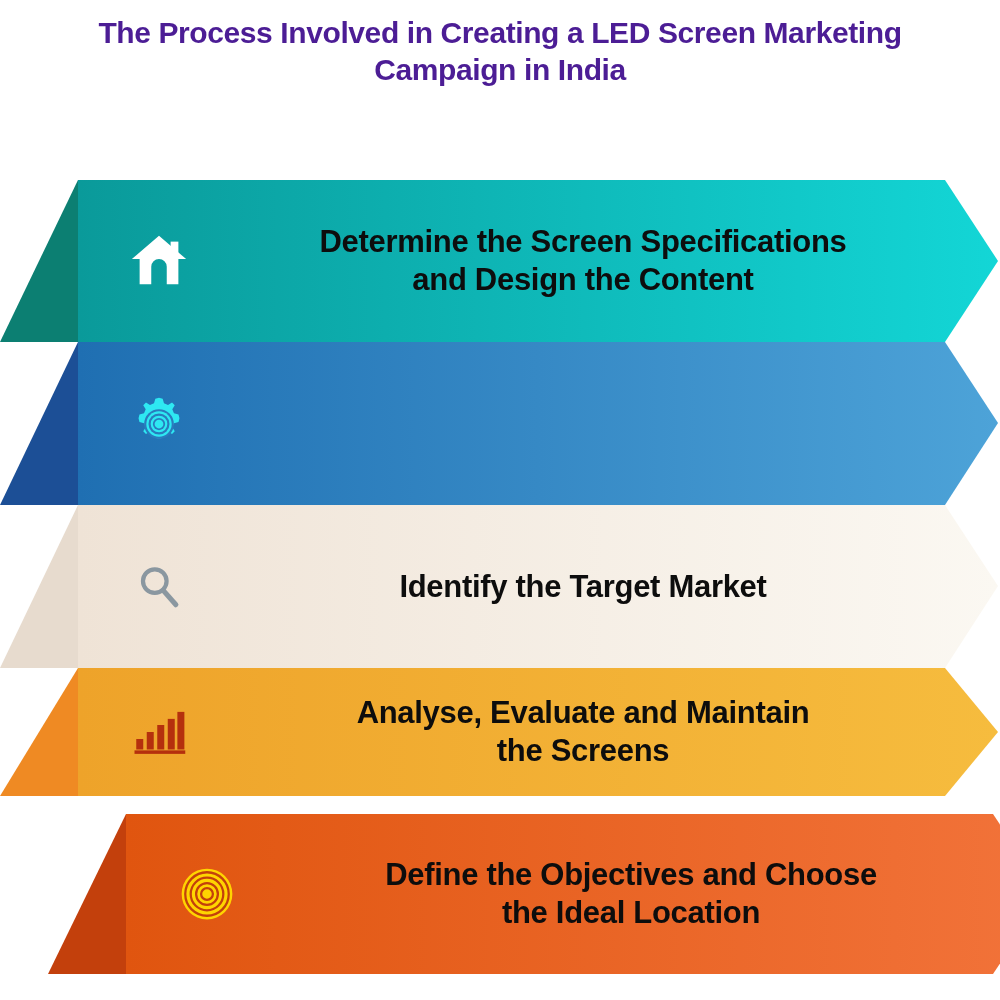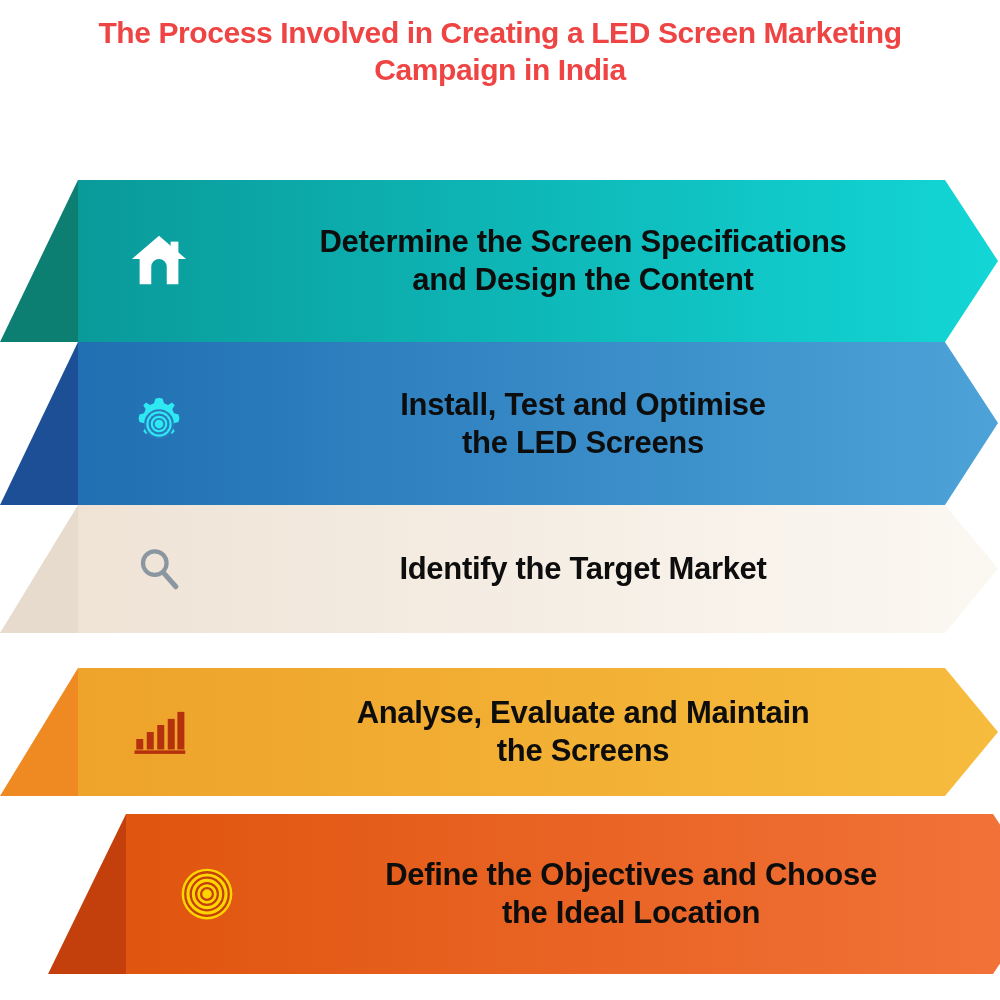--- a/index.html
+++ b/index.html
@@ -25,21 +25,21 @@
   #page-title {
     position: absolute;
     left: 0; top: 14px;
     width: 1000px;
     text-align: center;
     font-family: "Liberation Sans", sans-serif;
     font-weight: bold;
     font-size: 30px;
     line-height: 37px;
     letter-spacing: -0.4px;
-    color: #ef4444;
+    color: #4c1d95;
     white-space: pre-line;
   }
   #brand-logo {
     position: absolute;
     left: 840px; top: 62px;
     width: 150px; height: 90px;
   }
   #brand-mark {
     position: absolute;
     left: 64px; top: 0px;
@@ -182,26 +182,24 @@
             <path d="M32 2 l4.2 1.1 1.5 5.2 4.6 1.9 4.6-2.8 3.1 3.1 -2.8 4.6 1.9 4.6 5.2 1.5 1.1 4.2 -1.1 4.2 -5.2 1.5 -1.9 4.6 2.8 4.6 -3.1 3.1 -4.6-2.8 -4.6 1.9 -1.5 5.2 -4.2 1.1 -4.2-1.1 -1.5-5.2 -4.6-1.9 -4.6 2.8 -3.1-3.1 2.8-4.6 -1.9-4.6 -5.2-1.5 -1.1-4.2 1.1-4.2 5.2-1.5 1.9-4.6 -2.8-4.6 3.1-3.1 4.6 2.8 4.6-1.9 1.5-5.2 Z"></path>
           </g>
           <circle cx="32" cy="32" r="17" fill="#2a7bbd"></circle>
           <circle cx="32" cy="32" r="14.5" fill="#2ee8f2"></circle>
           <circle cx="32" cy="32" r="12" fill="#2a7bbd"></circle>
           <circle cx="32" cy="32" r="9.5" fill="#2ee8f2"></circle>
           <circle cx="32" cy="32" r="7" fill="#2a7bbd"></circle>
           <circle cx="32" cy="32" r="5" fill="#2ee8f2"></circle>
         </svg>
       </div>
-      <div class="band-label">Install, Test and Optimise
-the LED Screens</div>
-    </div>
-  </div>
-
-  <div class="band" style="top:505px;height:128px;">
+    </div>
+  </div>
+
+  <div class="band" style="top:505px;height:163px;">
     <svg class="band-fold" viewBox="0 0 1000 163" preserveAspectRatio="none">
       <polygon points="78,0 78,163 0,163" fill="#e7dbce"></polygon>
     </svg>
     <svg class="band-body" viewBox="0 0 1000 163" preserveAspectRatio="none">
       <defs>
         <linearGradient id="g3" x1="0" y1="0" x2="1" y2="0">
           <stop offset="0" stop-color="#efe3d6"></stop>
           <stop offset="1" stop-color="#fbf8f2"></stop>
         </linearGradient>
       </defs>

